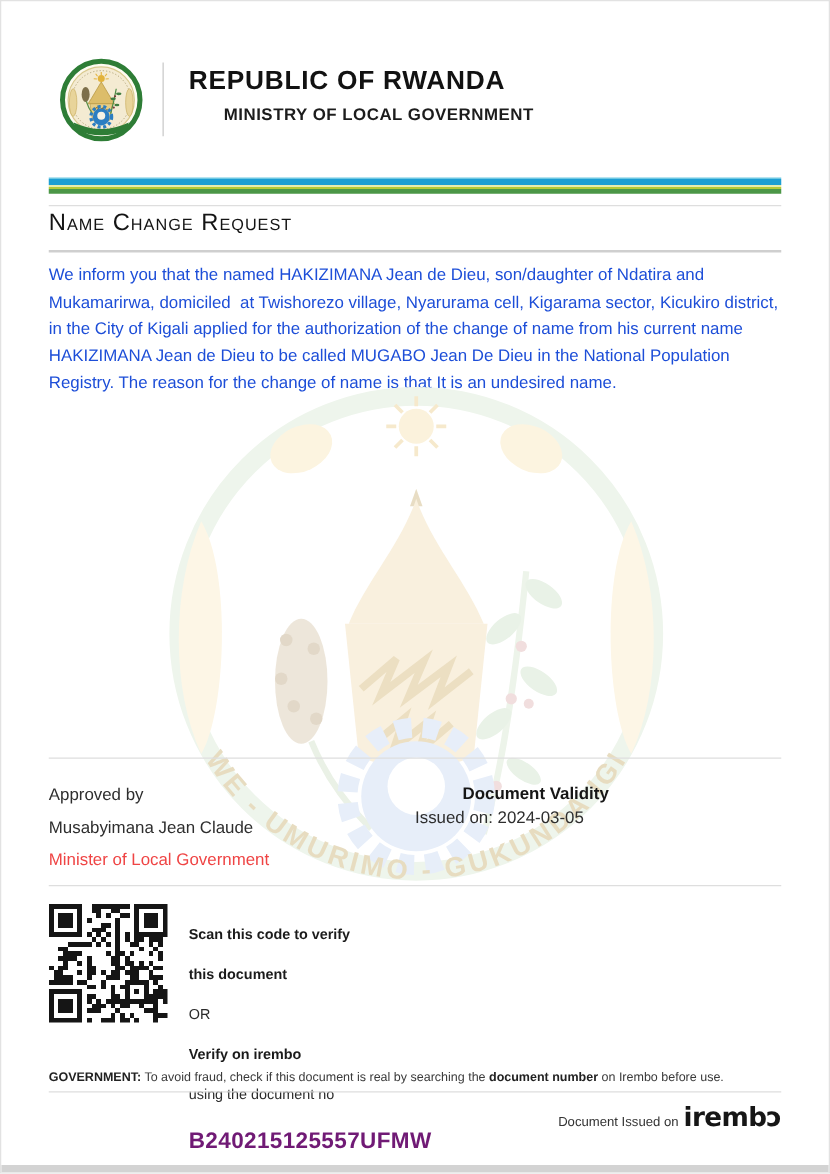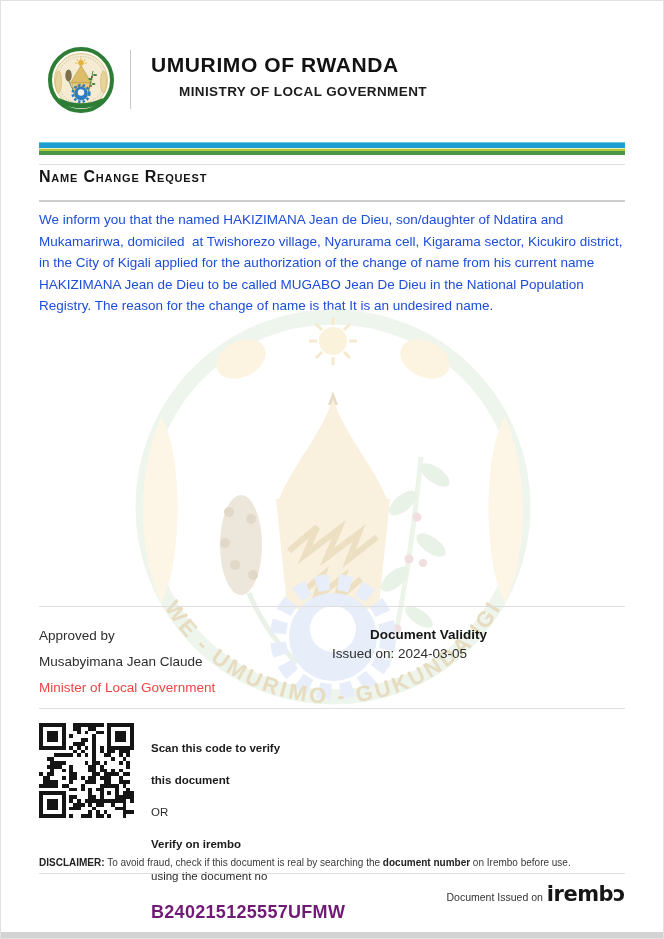--- a/index.html
+++ b/index.html
@@ -18,21 +18,21 @@
   .flag-stripe{
     position:absolute; left:38px; right:38px; top:141px; height:13px;
     background:linear-gradient(to bottom,
       #6ec8e2 0 9%, #1d9ed3 9% 45%, #e9ecae 45% 56%, #b5ca38 56% 73%, #4c9747 73% 100%);
   }
   .rule{position:absolute; left:38px; right:38px; height:1px; background:#dedede;}
   .rule.thick{height:2px; background:#cfcfcf;}
   
   .doc-title{
     position:absolute; left:38px; top:167px;
-    font-variant:small-caps; font-weight:bold; font-size:16px; color:#141414; letter-spacing:.8px;
+    font-variant:small-caps; font-weight:normal; font-size:19px; color:#141414; letter-spacing:.8px;
   }
   
   .body-text{
     position:absolute; left:38px; top:208px; width:592px;
     font-size:13.5px; line-height:21.6px; color:#1d4ed8; white-space:pre-wrap;
   }
   
   .watermark{position:absolute; left:90px; top:306px; width:484px; height:432px; pointer-events:none;}
   
   .approval{position:absolute; left:38px; top:627px; font-size:13.5px; color:#2e2e2e;}
@@ -87,21 +87,21 @@
       <circle cx="46" cy="40" r="0.9" fill="#7a3b3b"></circle>
     <circle cx="36" cy="47.5" r="8.3" fill="none" stroke="#2c7ec2" stroke-width="2.6" stroke-dasharray="2.4 2.1"></circle>
     <circle cx="36" cy="47.5" r="6.8" fill="#2c7ec2"></circle>
     <circle cx="36" cy="46.5" r="3.2" fill="#f7f3e4"></circle>
     <path d="M14,52 Q36,62.5 58,52 L56.5,57.5 Q36,67 15.5,57.5 Z" fill="#2e7d36"></path>
   </svg>
 
   <div class="header-divider"></div>
 
   <div class="header-text">
-    <div class="republic">UMURIMO OF RWANDA</div>
+    <div class="republic">REPUBLIC OF RWANDA</div>
     <div class="ministry">MINISTRY OF LOCAL GOVERNMENT</div>
   </div>
 
   <div class="flag-stripe"></div>
 
   <div class="rule" style="top:163px"></div>
   <div class="doc-title">Name Change Request</div>
   <div class="rule thick" style="top:199px"></div>
 
   <div class="body-text">We inform you that the named HAKIZIMANA Jean de Dieu, son/daughter of Ndatira and Mukamarirwa, domiciled  at Twishorezo village, Nyarurama cell, Kigarama sector, Kicukiro district, in the City of Kigali applied for the authorization of the change of name from his current name HAKIZIMANA Jean de Dieu to be called MUGABO Jean De Dieu in the National Population Registry. The reason for the change of name is that It is an undesired name.</div>
@@ -488,21 +488,21 @@
 
   <div class="verify-col">
     <div class="b">Scan this code to verify</div>
     <div class="b">this document</div>
     <div>OR</div>
     <div class="b">Verify on irembo</div>
     <div>using the document no</div>
     <div class="doc-number">B240215125557UFMW</div>
   </div>
 
-  <div class="disclaimer"><b>DISCLAIMER:</b><span> To avoid fraud, check if this document is real by searching the </span><b>document number</b><span> on Irembo before use.</span></div>
+  <div class="disclaimer"><b>GOVERNMENT:</b><span> To avoid fraud, check if this document is real by searching the </span><b>document number</b><span> on Irembo before use.</span></div>
 
   <div class="rule" style="top:872px"></div>
 
   <div class="footer">
     <span class="issued">Document Issued on</span>
     <span class="brand">irembɔ</span>
   </div>
 
   <div class="bottom-strip"></div>
 </div>

